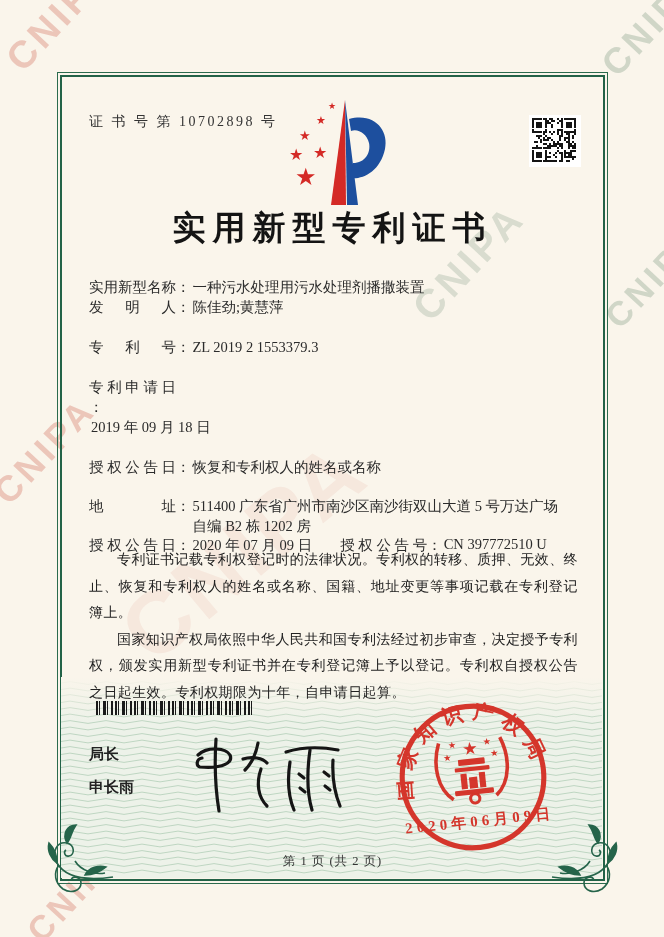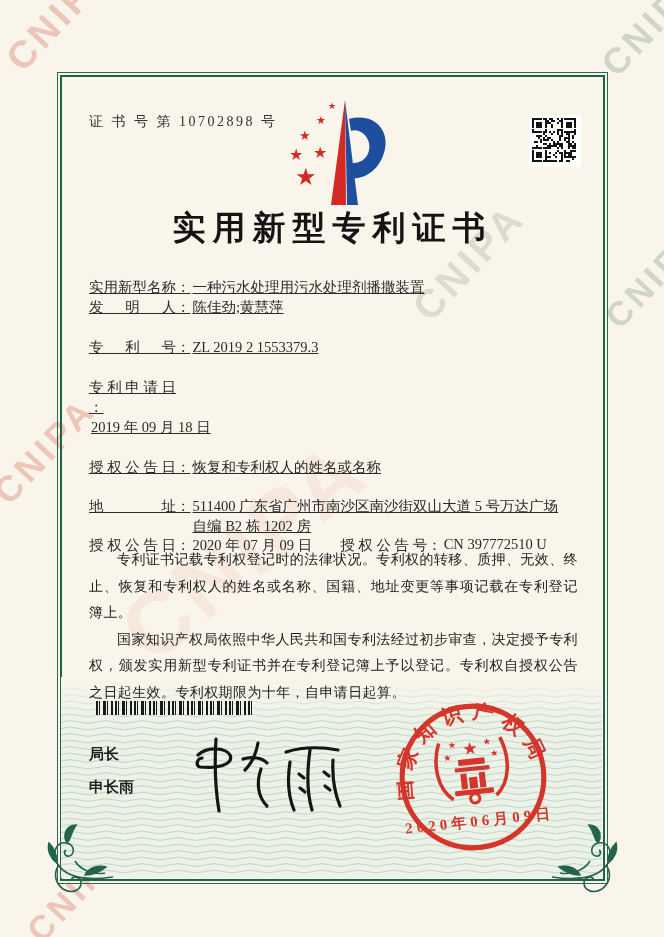--- a/index.html
+++ b/index.html
@@ -30,21 +30,21 @@
 
   .qr{position:absolute;left:471px;top:42px;width:46px;height:46px;background:#fff;
       padding:3px;}
   .qr i{position:absolute;width:2.1px;height:2.1px;background:#141414;}
   .qr .cells{position:relative;width:100%;height:100%;}
 
   .title{position:absolute;left:0;top:133px;width:100%;text-align:center;
          font-size:33px;font-weight:700;letter-spacing:7px;color:#141414;}
 
   .fields{position:absolute;left:31px;top:204px;width:500px;font-size:14.5px;}
-  .frow{display:flex;line-height:20px;text-decoration:underline;}
+  .frow{display:flex;line-height:20px;}
   .flabel{display:inline-block;width:87px;text-align:justify;text-align-last:justify;flex:none;}
   .fcolon{flex:none;}
   .fvalue{margin-left:2px;}
   .frow.r1{} .frow.r2{margin-top:20px;} .frow.r3{margin-top:20px;flex-direction:column;}
   .frow.r4{margin-top:20px;} .frow.r5{margin-top:19px;}
   .frow.r5 .fvalue{width:372px;}
   .grant{display:flex;margin-top:0px;}
   .grant .pair{display:flex;}
   .grant .pair.second{margin-left:28px;}
 
@@ -439,20 +439,21 @@
           <rect x="71" y="78" width="8" height="11"></rect>
           <rect x="56" y="90" width="38" height="5" rx="1"></rect>
           <path d="M45,42 C37,62 39,86 54,98" fill="none" stroke="#d3281e" stroke-width="3.5"></path>
           <path d="M105,42 C113,62 111,86 96,98" fill="none" stroke="#d3281e" stroke-width="3.5"></path>
           <circle cx="75" cy="99" r="4.5" fill="none" stroke="#d3281e" stroke-width="3"></circle>
         </g>
         <text x="75" y="126" font-size="14.5" font-weight="bold" text-anchor="middle" textLength="142">2020年06月09日</text>
       </g>
     </svg>
 
+    <div class="pageinfo">第 1 页 (共 2 页)</div>
 
     <svg class="flourish left" width="70" height="84" viewBox="0 0 70 84">
       <g fill="none" stroke="#25644a" stroke-width="1.6">
         <path d="M68,62 C40,66 20,62 12,48 C6,37 12,26 22,28 C30,30 30,40 24,41 C20,42 18,37 21,35"></path>
         <path d="M14,50 C8,58 10,68 18,74 C26,79 36,76 36,68 C36,62 28,60 26,65"></path>
         <path d="M30,46 C36,56 50,60 60,58"></path>
         <path d="M22,28 C17,19 22,10 31,10 C26,17 26,24 22,28 Z" fill="#25644a"></path>
         <path d="M40,60 C44,52 54,50 61,52 C55,57 48,60 40,60 Z" fill="#25644a"></path>
         <path d="M12,48 C6,44 2,36 4,28 C9,33 12,41 12,48 Z" fill="#25644a"></path>
       </g>

